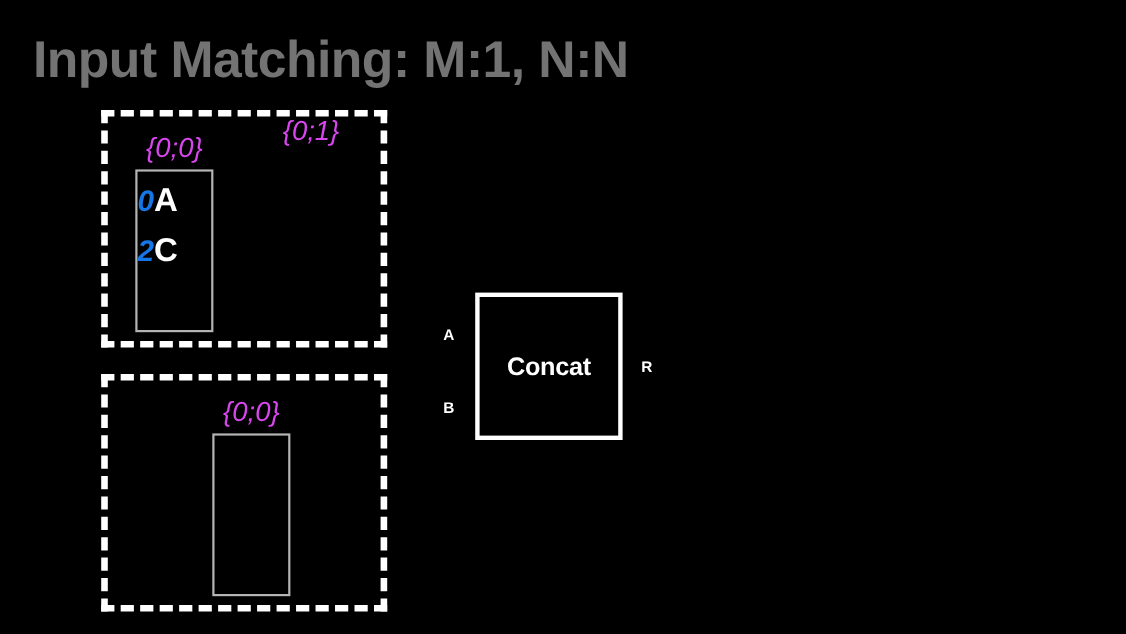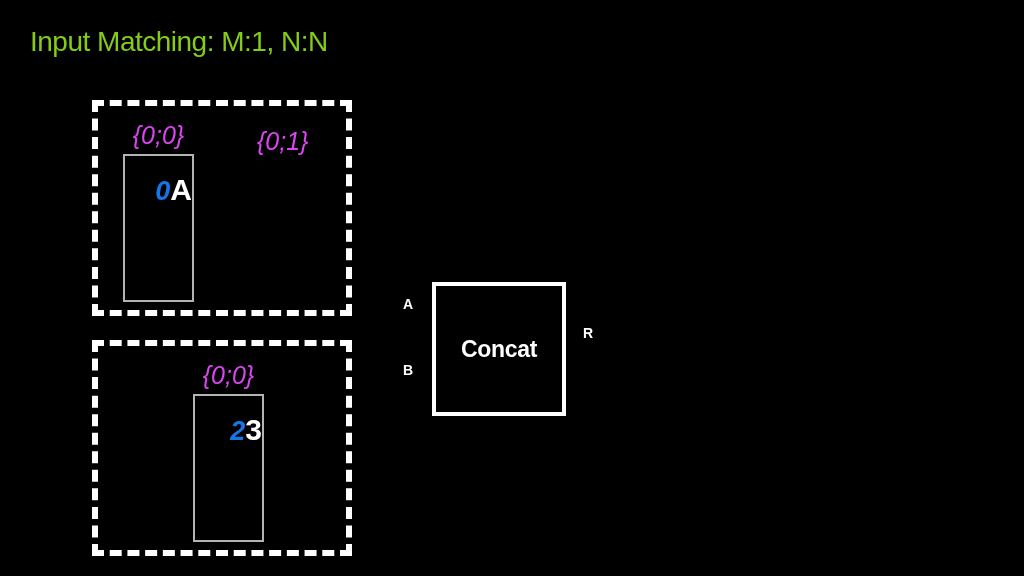--- a/index.html
+++ b/index.html
@@ -20,23 +20,23 @@
     width: 1024px;
     height: 576px;
     background: #000000;
   }
 
   
   .slide-title {
     position: absolute;
     left: 30px;
     top: 26px;
-    font-size: 28px;
-    font-weight: normal;
-    color: #84cc16;
+    font-size: 47px;
+    font-weight: bold;
+    color: #737373;
     letter-spacing: -0.5px;
     white-space: nowrap;
   }
 
   
   .dashed-group {
     position: absolute;
     box-sizing: border-box;
     border: 6px dashed #ffffff;
     background: #000000;
@@ -61,54 +61,53 @@
   .vector-box {
     box-sizing: border-box;
     border: 2px solid #b4b4b4;
     background: #000000;
     width: 71px;
     height: 148px;
     padding-top: 11px;
   }
   .vector-row {
     height: 45px;
-    line-height: 45px;
-    text-align: right;
+    line-height: 32px;
+    text-align: left;
     white-space: nowrap;
   }
   .row-index {
     color: #1576E8;
     font-size: 27px;
     font-weight: bold;
     font-style: italic;
     vertical-align: baseline;
   }
   .row-value {
     color: #ffffff;
     font-size: 30px;
     font-weight: bold;
     vertical-align: baseline;
   }
 
   
   #vector-a { left: 25px;  top: 17px; }
-  #vector-b { left: 159px; top: 23px; }
+  #vector-b { left: 159px; top: 1px; }
   #vector-c { left: 95px;  top: 17px; }
 
   
   #concat-block {
     position: absolute;
     left: 432px;
     top: 266px;
     width: 134px;
     height: 134px;
     box-sizing: border-box;
     border: 4px solid #ffffff;
     background: #000000;
-    margin-top: 16px;
   }
   #concat-label {
     position: absolute;
     left: 0;
     top: 0;
     width: 100%;
     height: 100%;
     display: flex;
     align-items: center;
     justify-content: center;
@@ -137,37 +136,37 @@
   <div class="slide-title">Input Matching: M:1, N:N</div>
 
   <div class="dashed-group" id="group-top">
 
     <div class="vector" id="vector-a">
       <div class="vector-label">{0;0}</div>
       <div class="vector-box">
         <div class="vector-row">
           <span class="row-index">0</span><span class="row-value">A</span>
         </div>
+        <div class="vector-row">
+          <span class="row-index">2</span><span class="row-value">C</span>
+        </div>
       </div>
     </div>
 
     <div class="vector" id="vector-b">
       <div class="vector-label">{0;1}</div>
     </div>
 
   </div>
 
   <div class="dashed-group" id="group-bottom">
 
     <div class="vector" id="vector-c">
       <div class="vector-label">{0;0}</div>
       <div class="vector-box">
-        <div class="vector-row">
-          <span class="row-index">2</span><span class="row-value">3</span>
-        </div>
       </div>
     </div>
 
   </div>
 
   <div id="concat-block">
     <div id="concat-label">Concat</div>
   </div>
 
   <div class="port-label" id="port-a">A</div>

